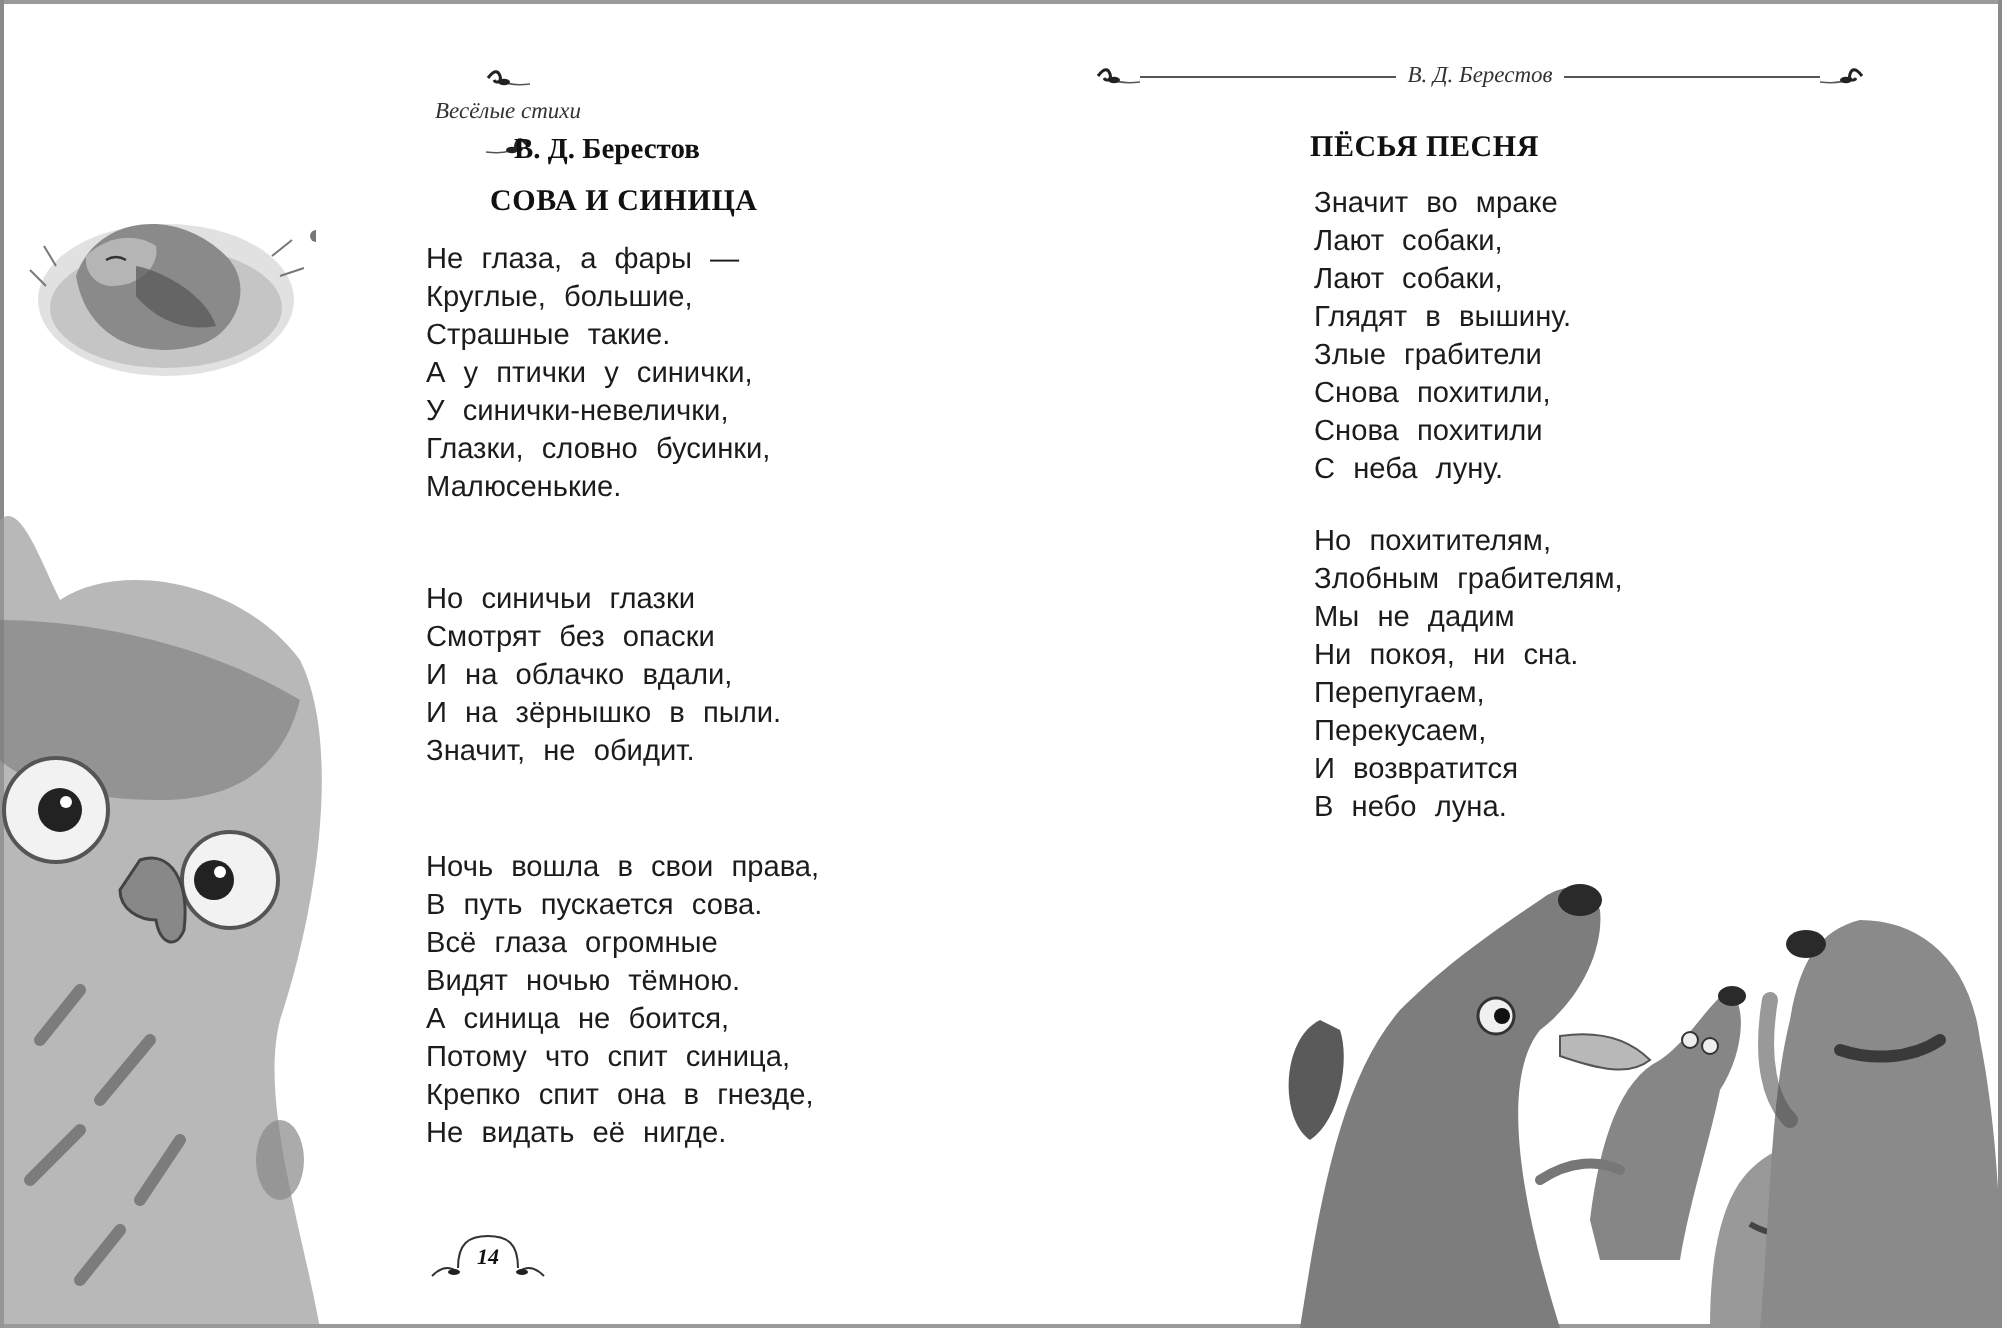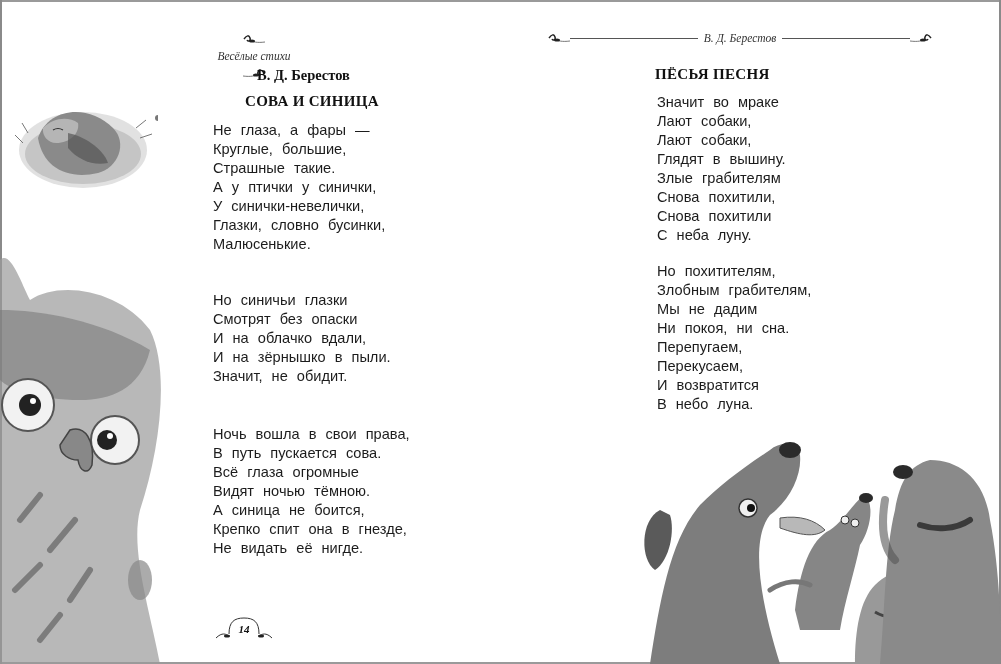--- a/index.html
+++ b/index.html
@@ -97,20 +97,21 @@
     <li>И на зёрнышко в пыли.</li>
     <li>Значит, не обидит.</li>
   </ul>
 
   <ul class="stanza" style="left:213px;top:425px">
     <li>Ночь вошла в свои права,</li>
     <li>В путь пускается сова.</li>
     <li>Всё глаза огромные</li>
     <li>Видят ночью тёмною.</li>
     <li>А синица не боится,</li>
+    <li>Потому что спит синица,</li>
     <li>Крепко спит она в гнезде,</li>
     <li>Не видать её нигде.</li>
   </ul>
 
   <div class="folio">
     <svg viewBox="0 0 60 30" style="position:absolute;left:0;top:0;width:60px;height:30px">
       <path d="M2 24 C8 18 12 20 15 22" fill="none" stroke="#333" stroke-width="1"></path>
       <ellipse cx="13" cy="22" rx="3" ry="1.5" fill="#222"></ellipse>
       <path d="M15 20 C15 8 20 4 30 4 C40 4 45 8 45 20" fill="none" stroke="#333" stroke-width="1"></path>
       <path d="M58 24 C52 18 48 20 45 22" fill="none" stroke="#333" stroke-width="1"></path>
@@ -135,21 +136,21 @@
       </svg>
   </div>
 
   <div class="poem-title" style="left:655px;top:66px">ПЁСЬЯ ПЕСНЯ</div>
 
   <ul class="stanza" style="left:657px;top:93px">
     <li>Значит во мраке</li>
     <li>Лают собаки,</li>
     <li>Лают собаки,</li>
     <li>Глядят в вышину.</li>
-    <li>Злые грабителям</li>
+    <li>Злые грабители</li>
     <li>Снова похитили,</li>
     <li>Снова похитили</li>
     <li>С неба луну.</li>
   </ul>
 
   <ul class="stanza" style="left:657px;top:262px">
     <li>Но похитителям,</li>
     <li>Злобным грабителям,</li>
     <li>Мы не дадим</li>
     <li>Ни покоя, ни сна.</li>

